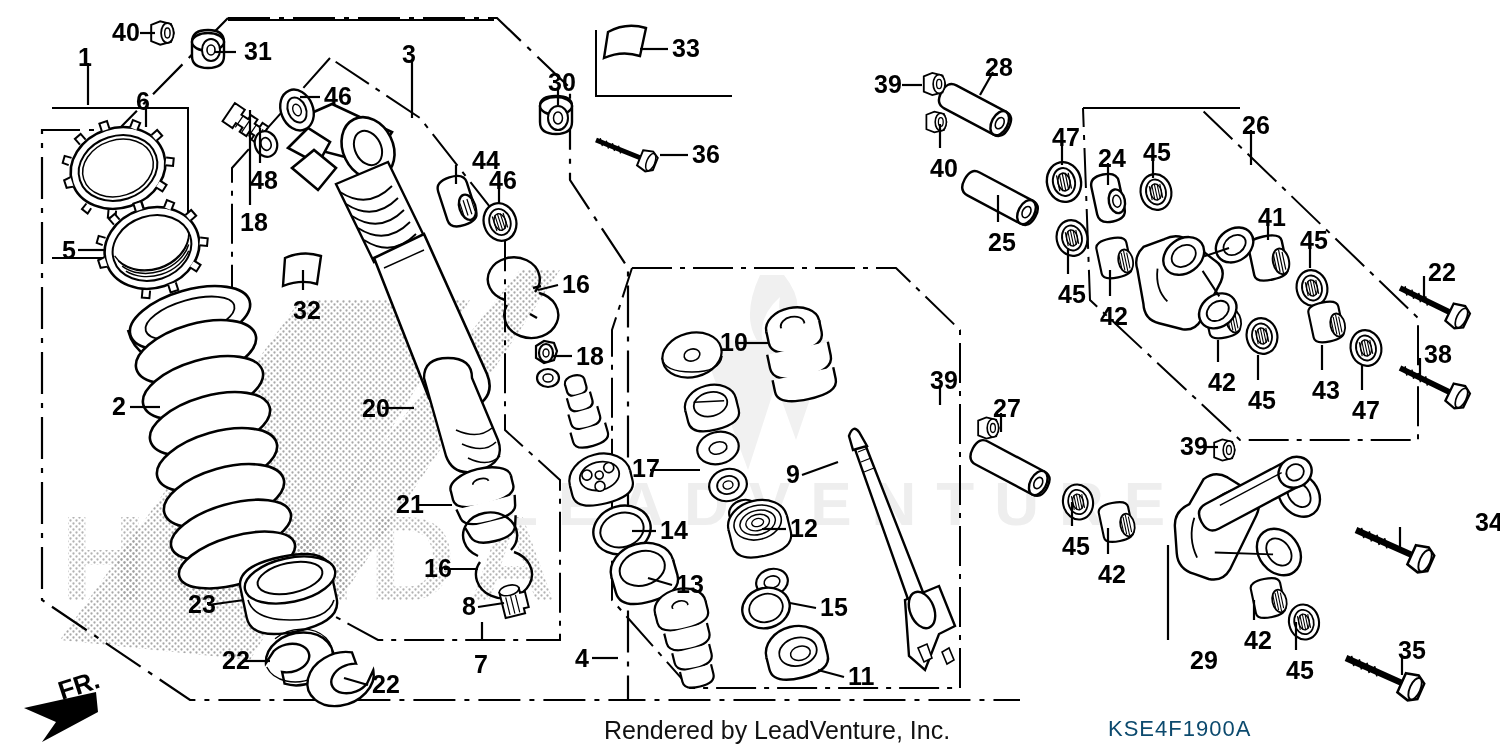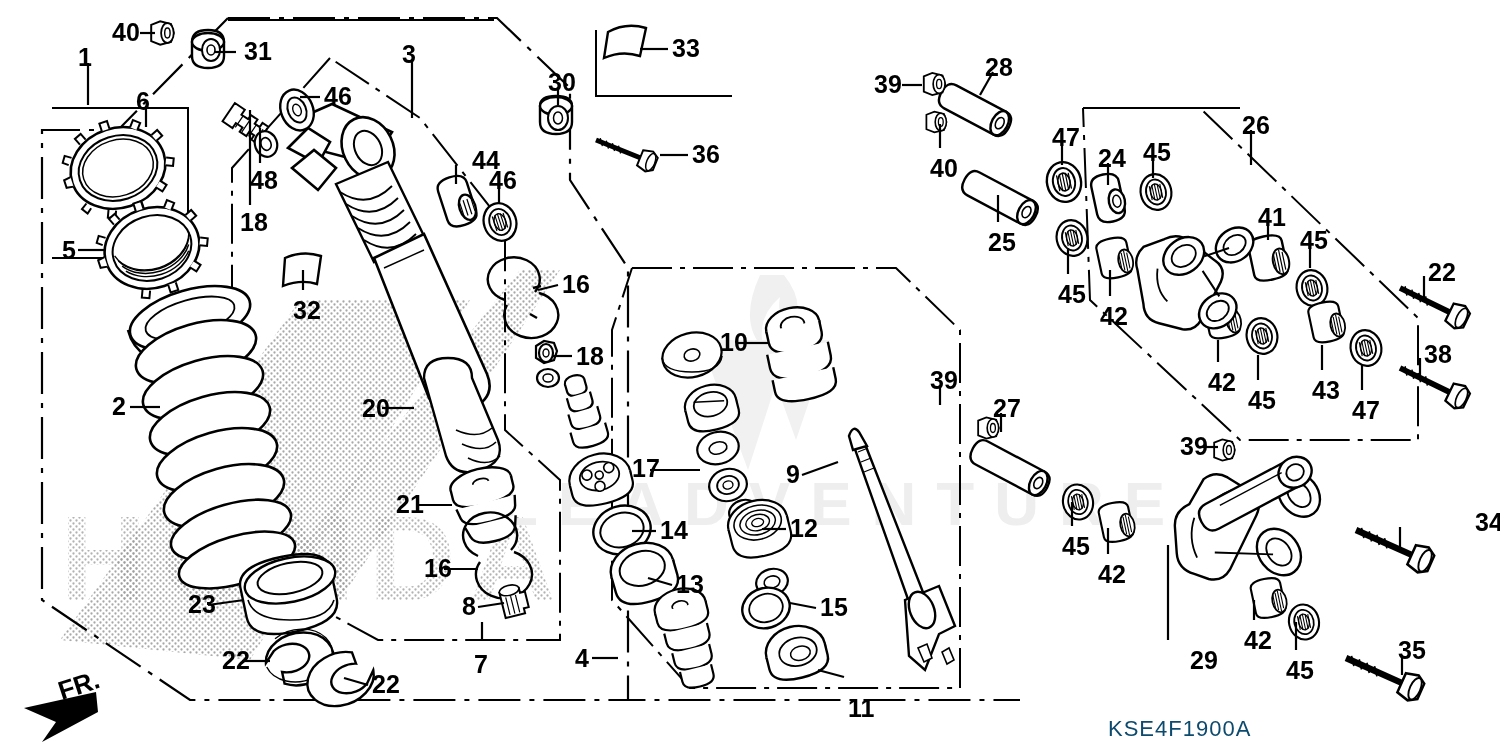--- a/index.html
+++ b/index.html
@@ -654,27 +654,28 @@
       <div class="lbl" style="left: 676px; top: 572px;">13</div>
       <div class="lbl" style="left: 424px; top: 556px;">16</div>
       <div class="lbl" style="left: 1098px; top: 562px;">42</div>
       <div class="lbl" style="left: 188px; top: 592px;">23</div>
       <div class="lbl" style="left: 820px; top: 595px;">15</div>
       <div class="lbl" style="left: 462px; top: 594px;">8</div>
       <div class="lbl" style="left: 575px; top: 646px;">4</div>
       <div class="lbl" style="left: 222px; top: 648px;">22</div>
       <div class="lbl" style="left: 372px; top: 672px;">22</div>
       <div class="lbl" style="left: 474px; top: 652px;">7</div>
-      <div class="lbl" style="left: 848px; top: 664px; margin-top: 32px;">11</div>
+      <div class="lbl" style="left: 848px; top: 664px;">11</div>
       <div class="lbl" style="left: 1190px; top: 648px;">29</div>
       <div class="lbl" style="left: 1244px; top: 628px;">42</div>
       <div class="lbl" style="left: 1286px; top: 658px;">45</div>
       <div class="lbl" style="left: 1398px; top: 638px;">35</div>
     </div>
 
   <div class="fr" style="left:58px;top:670px;">FR.</div>
   <svg class="layer">
     <path d="M96,692 L24,708 L56,722 L42,742 L98,712 Z" fill="#000"></path>
   </svg>
 
+  <div class="foot" style="left:604px;top:716px;">Rendered by LeadVenture, Inc.</div>
   <div class="code" style="left:1108px;top:716px;">KSE4F1900A</div>
 
 </div>
 
 </body></html>

